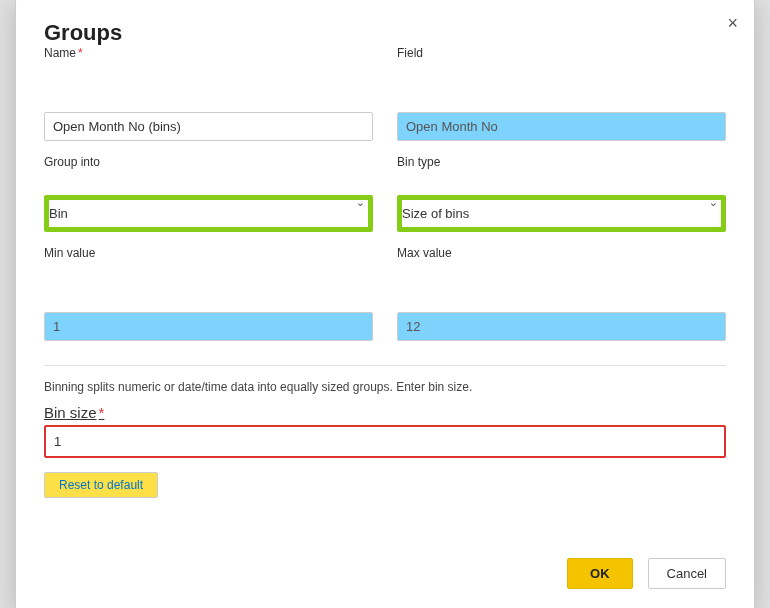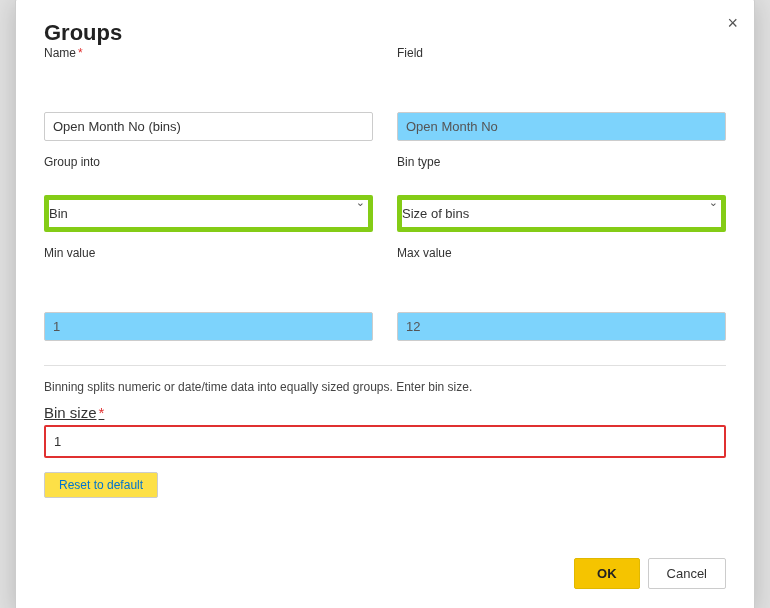--- a/index.html
+++ b/index.html
@@ -140,21 +140,21 @@
       border-radius: 2px;
       padding: 5px 14px;
       font-size: 12px;
       color: #0073cf;
       cursor: pointer;
       margin-top: 2px;
     }
     .dialog-footer {
       display: flex;
       justify-content: flex-end;
-      gap: 8px;
+      gap: 15px;
       margin-top: 60px;
     }
     .btn-ok {
       background: #f5c400;
       border: 1px solid #e0b800;
       border-radius: 2px;
       padding: 7px 22px;
       font-size: 13px;
       font-weight: 600;
       color: #222;

